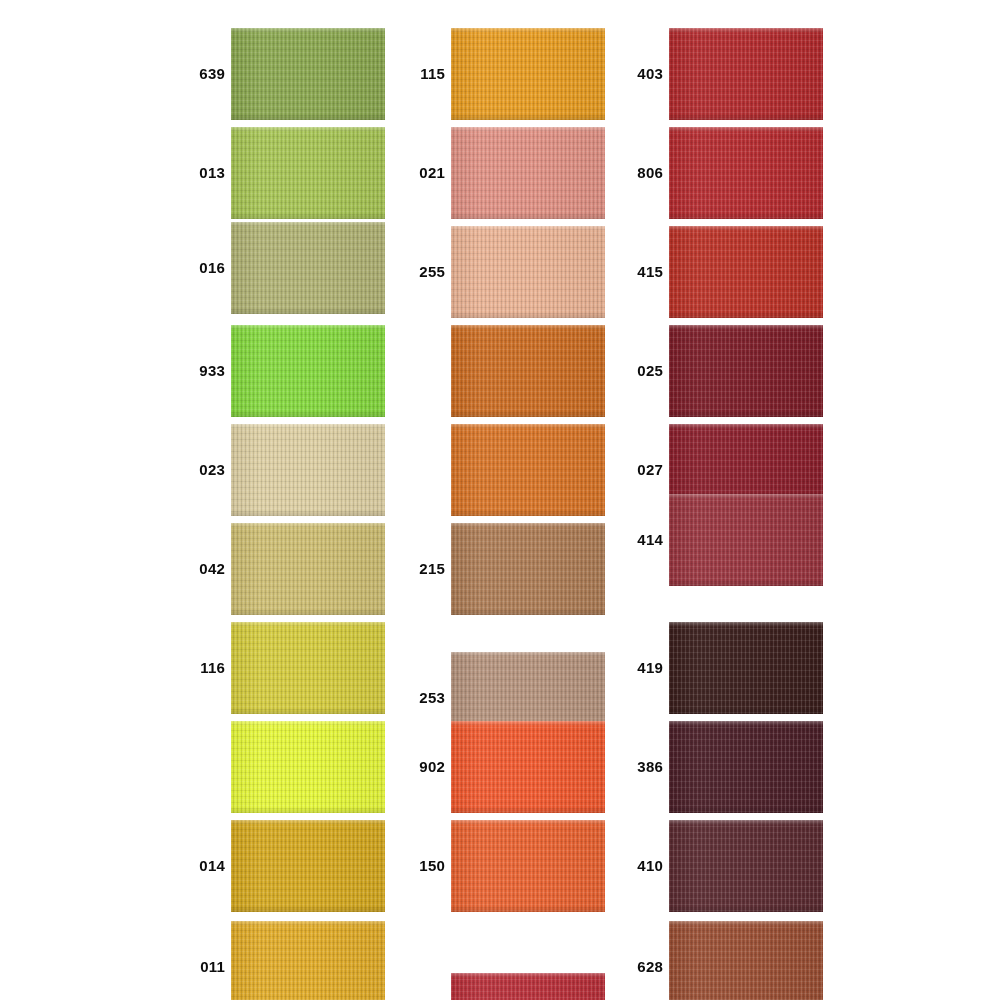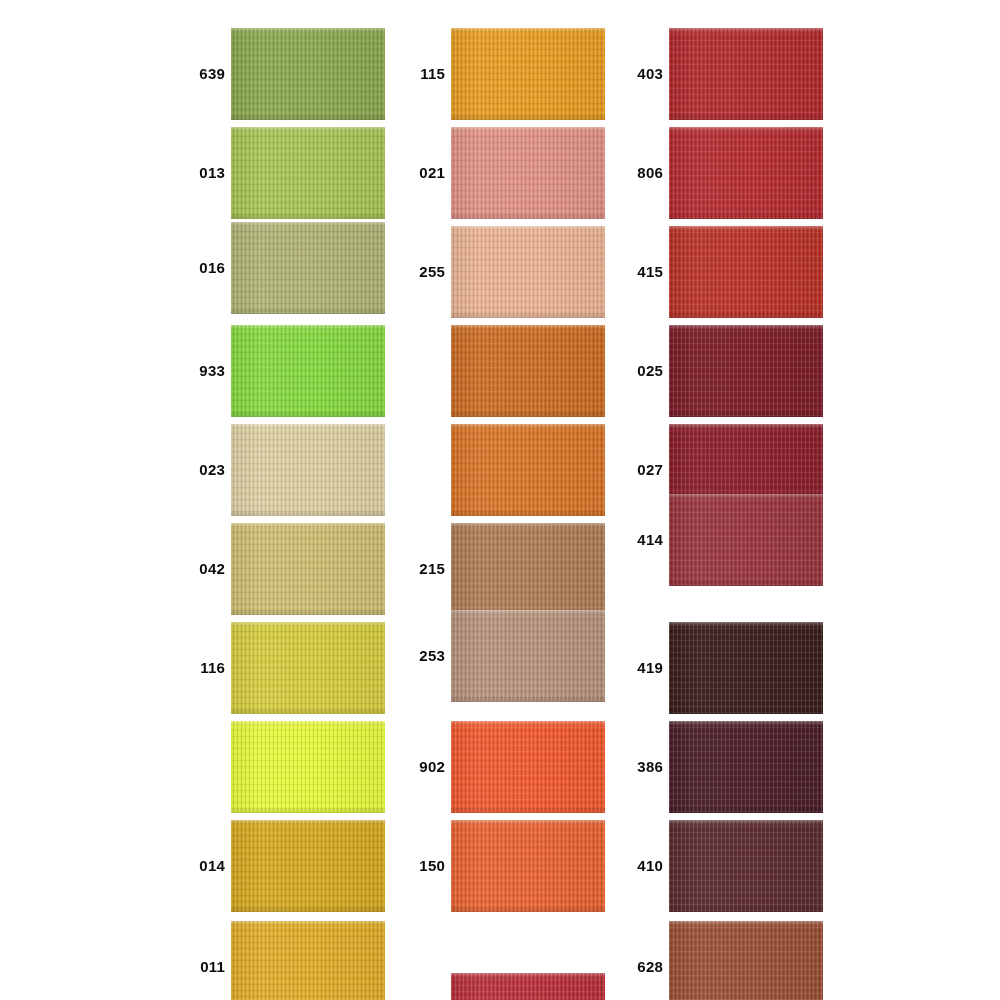--- a/index.html
+++ b/index.html
@@ -211,21 +211,21 @@
         <div class="swatch-chip" style="background-color: rgb(216, 116, 39);">
           <div class="chip-shade"></div>
         </div>
       </div>
       <div class="swatch-row" style="top: 499px;">
         <div class="swatch-label">215</div>
         <div class="swatch-chip" style="background-color: rgb(173, 124, 85);">
           <div class="chip-shade"></div>
         </div>
       </div>
-      <div class="swatch-row" style="top: 586px;">
+      <div class="swatch-row" style="top: 628px;">
         <div class="swatch-label">253</div>
         <div class="swatch-chip" style="background-color: rgb(181, 147, 125);">
           <div class="chip-shade"></div>
         </div>
       </div>
       <div class="swatch-row" style="top: 697px;">
         <div class="swatch-label">902</div>
         <div class="swatch-chip" style="background-color: rgb(241, 89, 46);">
           <div class="chip-shade"></div>
         </div>

